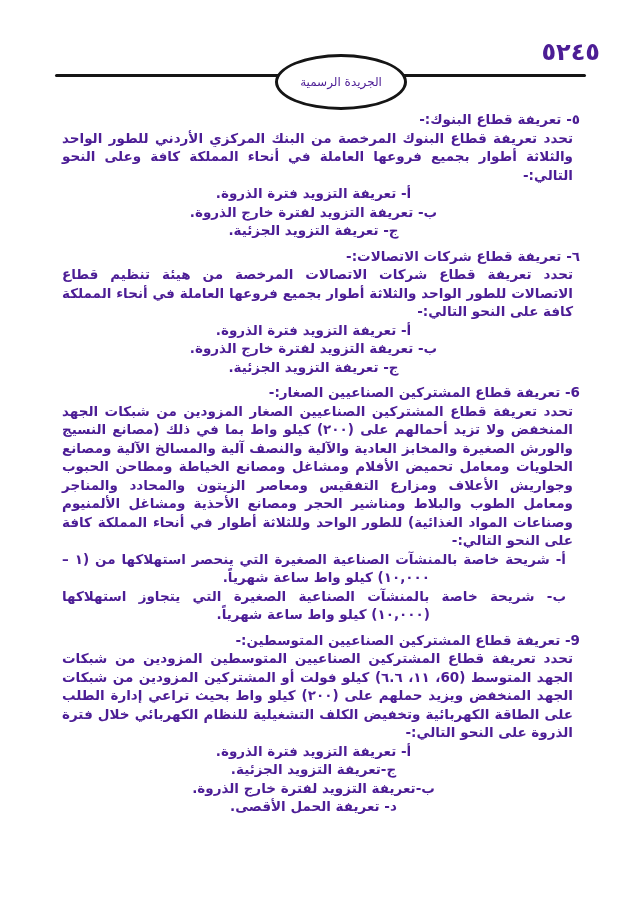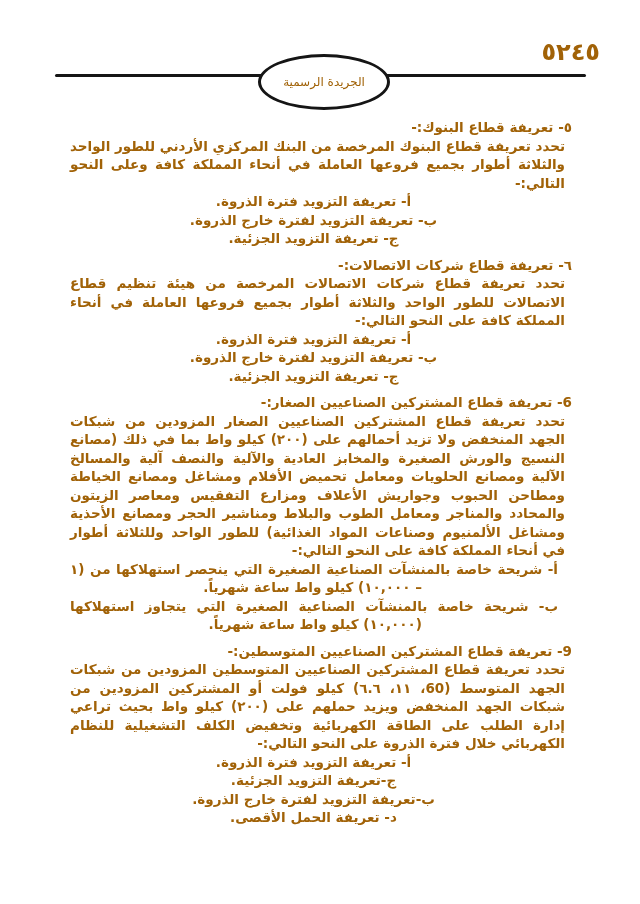--- a/index.html
+++ b/index.html
@@ -4,21 +4,21 @@
 <style>
   html, body { margin: 0; padding: 0; background: #e8e8e8; }
   .page {
     position: relative;
     width: 640px;
     height: 904px;
     margin: 0 auto;
     background: #ffffff;
     overflow: hidden;
     font-family: "DejaVu Sans", sans-serif;
-    color: #a16207;
+    color: #4c1d95;
   }
   
   .page-number {
     position: absolute;
     top: 38px;
     right: 40px;
     font-size: 24px;
     font-weight: bold;
     letter-spacing: 1px;
     direction: rtl;
@@ -28,21 +28,21 @@
     top: 74px;
     left: 55px;
     width: 531px;
     height: 3px;
     background: #151515;
     border-radius: 2px;
   }
   .gazette-oval {
     position: absolute;
     top: 54px;
-    left: 258px;
+    left: 275px;
     width: 126px;
     height: 50px;
     background: #ffffff;
     border: 3px solid #151515;
     border-radius: 50%;
     display: flex;
     align-items: center;
     justify-content: center;
   }
   .gazette-oval span {
@@ -56,21 +56,21 @@
     position: absolute;
     top: 110px;
     right: 60px;
     left: 62px;
     direction: rtl;
     font-size: 13.5px;
     font-weight: bold;
     line-height: 18.5px;
     text-align: right;
   }
-  section { margin: 8px; }
+  section { margin: 0; }
   section + section { margin-top: 7px; }
   .sec-heading { margin: 0; }
   .sec-para {
     margin: 0;
     padding-right: 7px;
     text-align: justify;
   }
   .tariff-item { padding-right: 15px; text-align: center; }
   .tariff-item.hang {
     padding-right: 150px;

